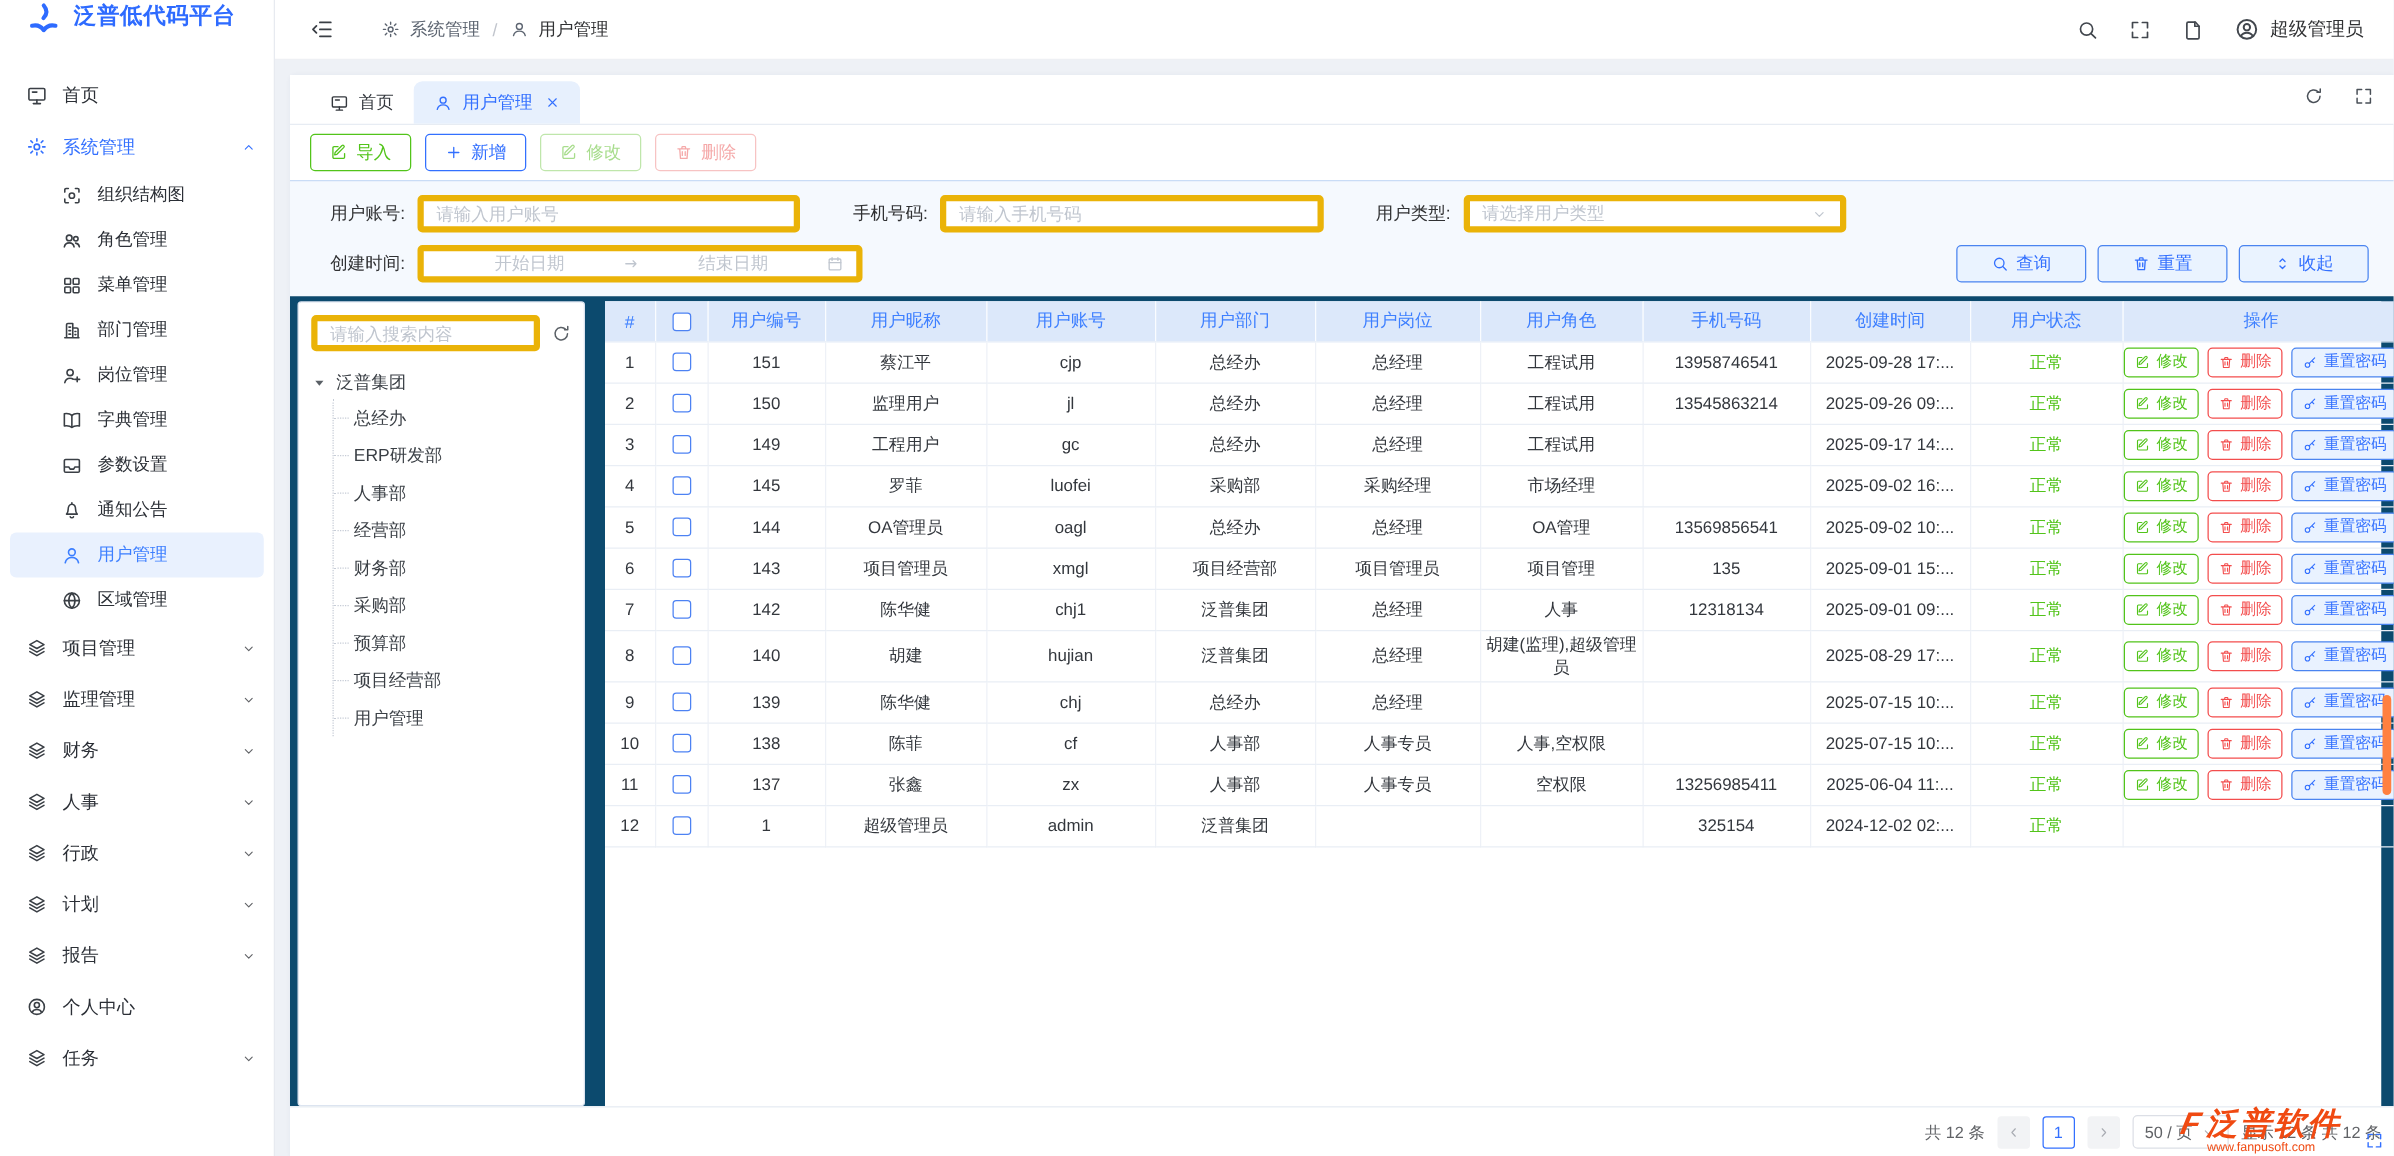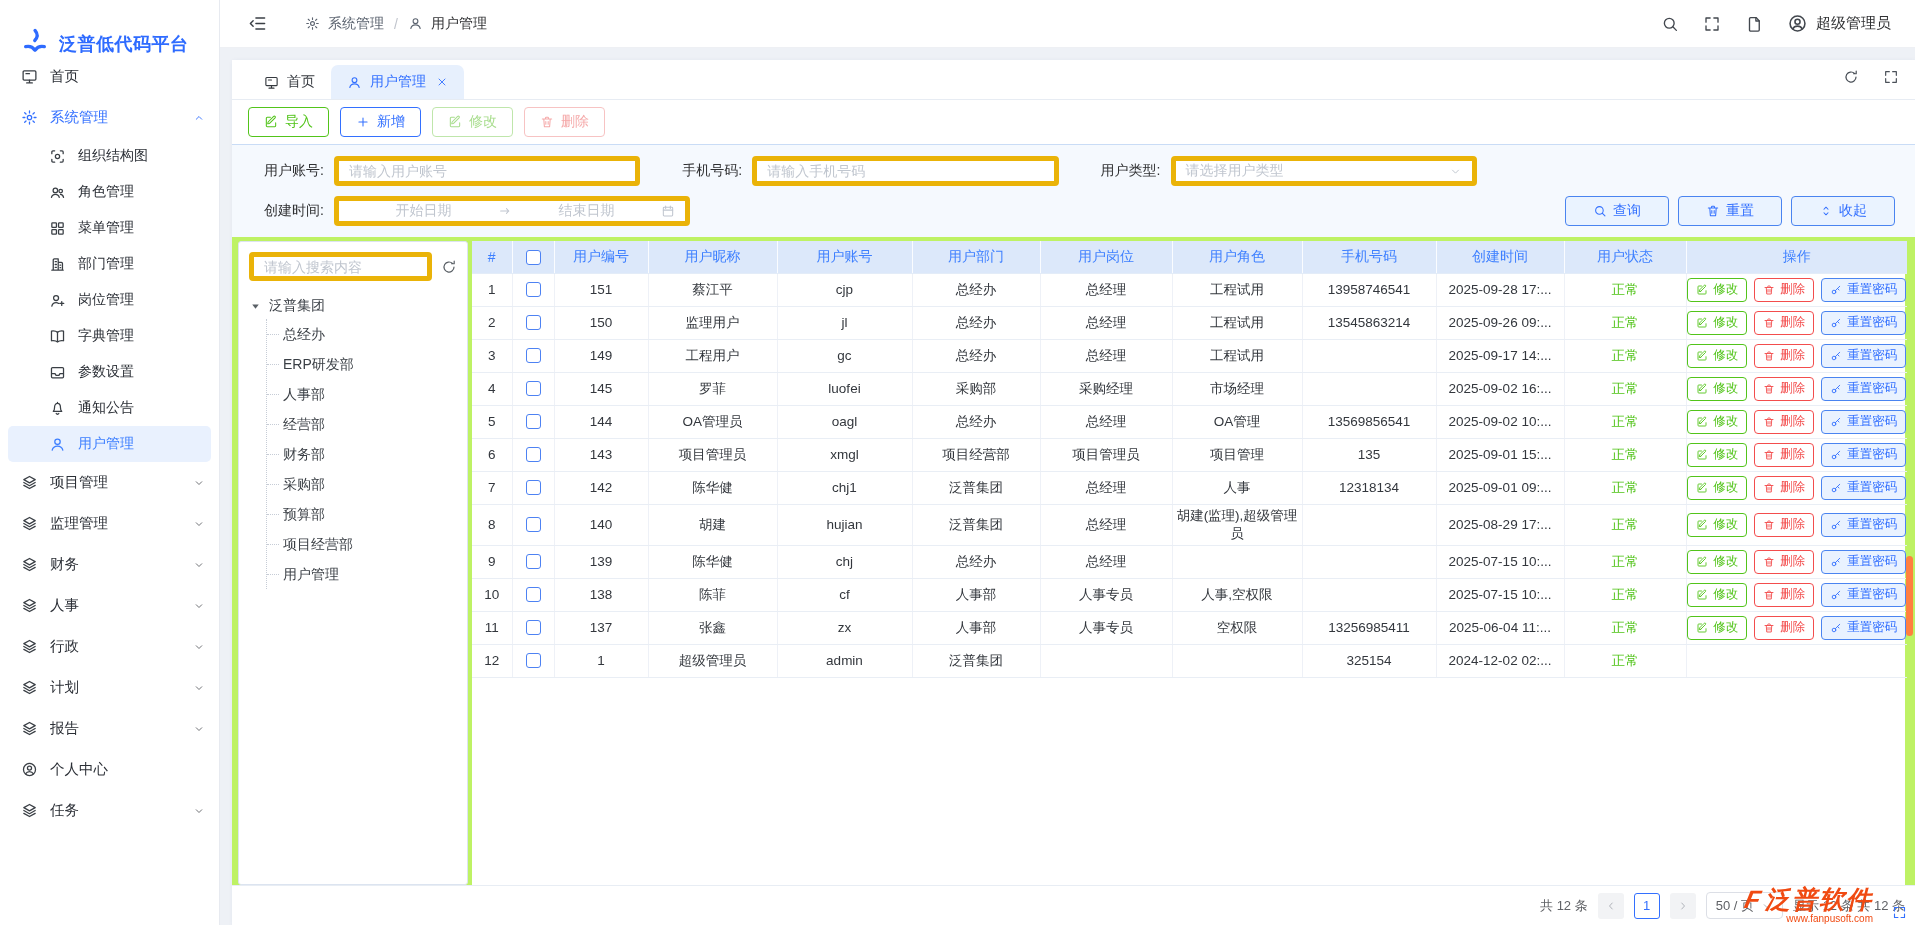--- a/index.html
+++ b/index.html
@@ -3,21 +3,21 @@
 <meta charset="utf-8">
 <style>
   *{margin:0;padding:0;box-sizing:border-box;font-family:"Liberation Sans","DejaVu Sans",sans-serif;}
   html,body{width:1915px;height:925px;overflow:hidden;background:#eef1f6;}
   body{display:flex;position:relative;font-size:14px;color:#303133;}
   .icon{display:inline-flex;align-items:center;justify-content:center;line-height:1;}
   .icon svg{width:1em;height:1em;}
 
   
   .sidebar{width:220px;height:100%;background:#fff;border-right:1px solid #e7eaf0;flex-shrink:0;overflow:hidden;}
-  .logo-row{height:56px;display:flex;align-items:flex-end;padding-left:20px;gap:9px;}
+  .logo-row{height:56px;display:flex;align-items:flex-start;padding-left:20px;gap:9px;}
   .logo-mark{font-size:30px;color:#2e6bff;}
   .logo-text{font-size:18px;font-weight:bold;color:#2e6bff;letter-spacing:.5px;}
   .nav{display:flex;flex-direction:column;}
   .nav-item{display:flex;align-items:center;gap:12px;cursor:pointer;color:#2b2f36;}
   .nav-item .icon{font-size:17px;color:#3a3f45;}
   .nav-item.lv1{height:41px;padding:0 14px 0 21px;font-size:14.5px;}
   .nav-item.lv2{height:36px;padding:0 14px 0 41px;font-size:14px;margin:0 8px;border-radius:5px;}
   .nav-item .nav-label{flex:1;}
   .nav-item .chev{font-size:12px;color:#606266;}
   .nav-item.open{color:#3370ff;}
@@ -72,21 +72,21 @@
   .f-select .icon{color:#c0c6cf;font-size:13px;}
   .frow2{margin-top:10px;justify-content:space-between;}
   .daterange{width:356px;justify-content:space-between;cursor:pointer;}
   .daterange .dr-text{flex:1;text-align:center;}
   .daterange .icon{color:#c0c6cf;font-size:14px;}
   .fbtns{display:flex;gap:9px;}
   .fbtn{display:inline-flex;align-items:center;gap:6px;height:30px;padding:0 27px;border-radius:4px;border:1px solid #4a84f0;background:#eaf3ff;color:#3370ff;font-size:14px;cursor:pointer;}
   .fbtn .icon{font-size:14px;}
 
   
-  .bodyzone{flex:1;display:flex;background:#bef264;padding:4px 10px 0 6px;gap:4px;min-height:0;}
+  .bodyzone{flex:1;display:flex;background:#0c4a6e;padding:4px 10px 0 6px;gap:16px;min-height:0;}
   .treepanel{width:230px;background:#fff;border:1px solid #dce4f0;border-radius:3px;padding:10px 10px;flex-shrink:0;display:flex;flex-direction:column;}
   .tree-search{display:flex;align-items:center;gap:9px;}
   .tree-search .f-input{height:29px;}
   .tree-search .icon{font-size:16px;color:#5a6066;cursor:pointer;}
   .tree{margin-top:16px;font-size:14px;color:#3a3f45;}
   .tree-root{display:flex;align-items:center;gap:7px;cursor:pointer;}
   .tree-root .icon{font-size:13px;color:#5a6066;}
   .tree-children{margin:4px 0 0 17px;border-left:1px dotted #c6ccd6;list-style:none;}
   .tree-children li{position:relative;padding-left:16px;line-height:30px;cursor:pointer;white-space:nowrap;}
   .tree-children li::before{content:'';position:absolute;left:0;top:15px;width:12px;border-top:1px dotted #c6ccd6;}
@@ -109,21 +109,21 @@
   
   .footer{height:40px;border-top:1px solid #e8edf4;display:flex;align-items:center;justify-content:flex-end;gap:10px;padding-right:10px;flex-shrink:0;background:#fff;color:#606266;font-size:13px;position:relative;}
   .pg-btn{width:26px;height:26px;border-radius:3px;background:#f2f3f5;color:#a8abb2;display:flex;align-items:center;justify-content:center;font-size:12px;cursor:pointer;}
   .pg-page{width:26px;height:26px;border-radius:3px;border:1px solid #3370ff;color:#3370ff;background:#fff;display:flex;align-items:center;justify-content:center;font-size:13px;cursor:pointer;}
   .pg-size{height:27px;border:1px solid #dcdfe6;border-radius:4px;background:#fff;display:flex;align-items:center;gap:7px;padding:0 9px;cursor:pointer;}
   .pg-size .icon{font-size:12px;color:#a8abb2;}
 
   .watermark{position:absolute;right:42px;bottom:1px;text-align:right;pointer-events:none;z-index:5;}
   .wm-brand{font-size:25px;font-weight:bold;font-style:italic;color:#f04a12;letter-spacing:2px;line-height:1;}
   .wm-mark{display:inline-block;transform:skewX(-12deg);margin-right:3px;}
-  .wm-url{font-size:10px;color:#f04a12;margin-top:1px;}
+  .wm-url{font-size:10px;color:#f04a12;margin-top:1px;text-align:center;}
   .corner-icon{position:absolute;right:8px;bottom:5px;font-size:15px;color:#3370ff;z-index:6;}
 
   .vscroll{position:absolute;right:2px;top:556px;width:7px;height:80px;border-radius:4px;background:#ff8040;z-index:9;}
 </style>
 </head>
 <body>
 
 <aside class="sidebar">
   <div class="logo-row">
     <span class="icon logo-mark">
@@ -259,20 +259,30 @@
         <span class="icon">
           <svg viewBox="0 0 24 24" fill="none" stroke="currentColor" stroke-width="1.8" stroke-linecap="round" stroke-linejoin="round">
             <circle cx="12" cy="8.2" r="3.8"></circle>
             <path d="M4.5 20c.9-3.8 3.7-5.8 7.5-5.8s6.6 2 7.5 5.8"></path>
           </svg>
         </span>
         <span class="nav-label">用户管理</span>
         <span class="icon chev"></span>
       </div>
 
+      <div class="nav-item lv2">
+        <span class="icon">
+          <svg viewBox="0 0 24 24" fill="none" stroke="currentColor" stroke-width="1.8" stroke-linecap="round" stroke-linejoin="round">
+            <circle cx="12" cy="12" r="8.5"></circle>
+            <path d="M3.5 12h17M12 3.5c2.3 2.2 3.5 5 3.5 8.5s-1.2 6.3-3.5 8.5c-2.3-2.2-3.5-5-3.5-8.5s1.2-6.3 3.5-8.5Z"></path>
+          </svg>
+        </span>
+        <span class="nav-label">区域管理</span>
+        <span class="icon chev"></span>
+      </div>
 
       <div class="nav-item lv1">
         <span class="icon">
           <svg viewBox="0 0 24 24" fill="none" stroke="currentColor" stroke-width="1.8" stroke-linecap="round" stroke-linejoin="round">
             <path d="M12 3.5 20 8l-8 4.5L4 8l8-4.5Z"></path>
             <path d="m4 12 8 4.5L20 12"></path>
             <path d="m4 16 8 4.5L20 16"></path>
           </svg>
         </span>
         <span class="nav-label">项目管理</span>

